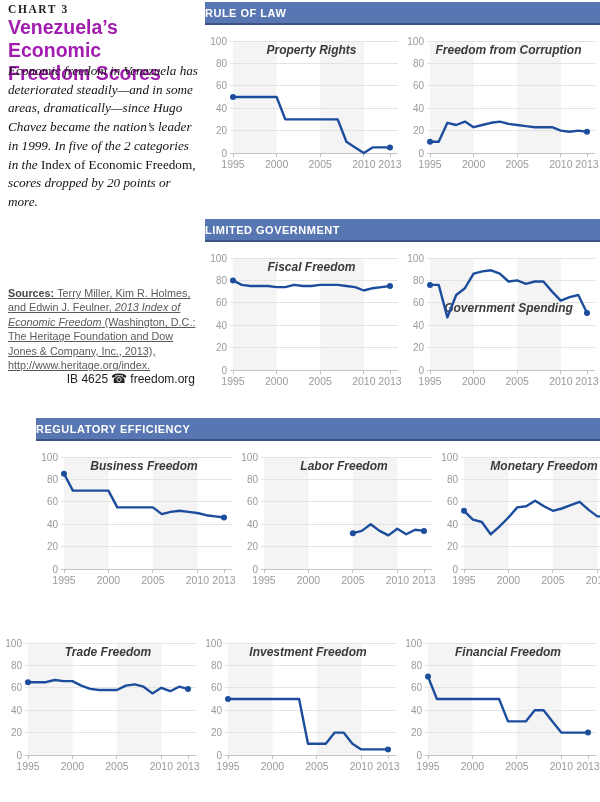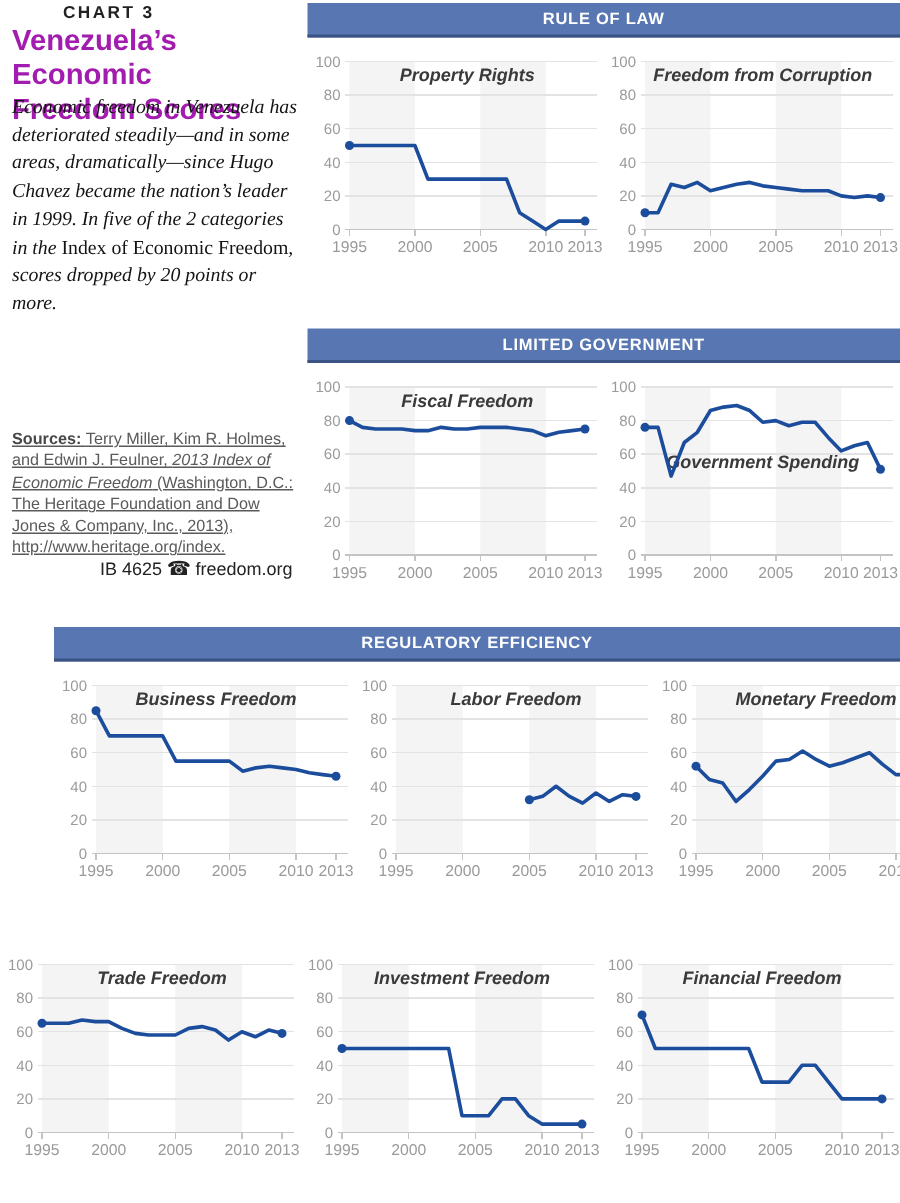--- a/index.html
+++ b/index.html
@@ -2,35 +2,35 @@
 <html style="--header-bg: #5877b2; --header-border: #3a5384;"><head>
 <meta charset="utf-8">
 <style>
   html,body{margin:0;padding:0;background:#fff;}
   .page{width:600px;height:802px;background:#ffffff;overflow:hidden;position:relative;
         font-family:"Liberation Sans",sans-serif;}
   .top-grid{display:flex;height:400px;}
   .left-panel{width:205px;flex:none;position:relative;}
   .right-col{width:395px;flex:none;padding-top:2px;box-sizing:border-box;}
 
-  .kicker{position:absolute;top:3px;left:8px;font-family:Liberation Sans, sans-serif;
-          font-size:11.5px;font-weight:bold;letter-spacing:1.6px;color:#222;margin-left:34px;}
+  .kicker{position:absolute;top:3px;left:8px;font-family:Liberation Serif, serif;
+          font-size:11.5px;font-weight:bold;letter-spacing:1.6px;color:#222;}
   .main-title{position:absolute;top:16px;left:8px;width:196px;margin:0;
           font-size:19.5px;line-height:1.17;font-weight:bold;color:#a21caf;white-space:pre-line;}
   .desc{position:absolute;top:62px;left:8px;width:194px;margin:0;
           font-family:"Liberation Serif",serif;font-size:13.2px;line-height:1.42;color:#131313;}
   .desc .it{font-style:italic;}
   .sources{position:absolute;top:286px;left:8px;width:192px;margin:0;
           font-size:10.8px;line-height:1.34;color:#5a5a5a;text-decoration:underline;}
   .sources b{font-weight:bold;color:#474747;}
   .sources i{font-style:italic;}
   .footer-line{position:absolute;top:371px;right:10px;font-size:12px;color:#222;}
   .footer-line .phone{margin:0 3px;font-size:13px;}
 
-  .band-header{height:21px;line-height:22px;text-align:center;color:#fff;font-weight:bold;
+  .band-header{height:21px;line-height:22px;text-align:left;color:#fff;font-weight:bold;
           font-size:11px;letter-spacing:.5px;background:var(--header-bg,#5877b2);
           border-bottom:2px solid var(--header-border,#3a5384);box-sizing:content-box;}
   .charts-row{display:flex;margin-top:4px;}
   .chart{flex:none;}
   .sec2{margin-top:40px;}
   .full.sec3{margin-top:18px;margin-left:36px;}
   .full.sec4{margin-top:36px;}
   svg{display:block;font-family:"Liberation Sans",sans-serif;}
 </style>
 </head>

